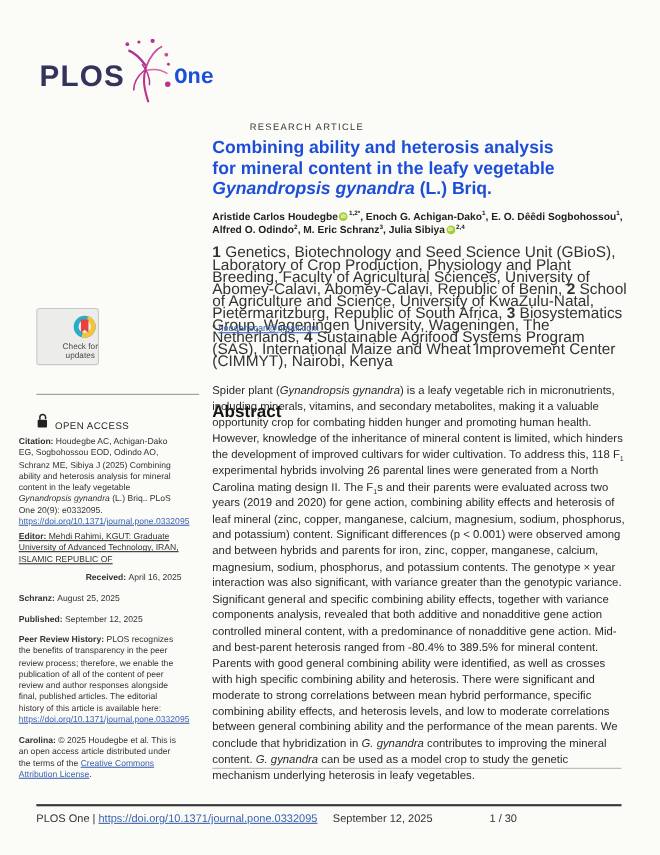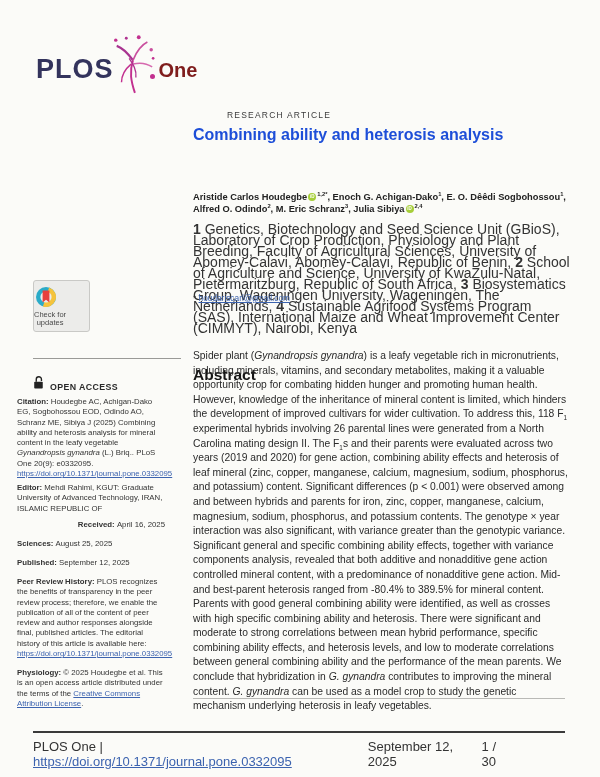--- a/index.html
+++ b/index.html
@@ -11,53 +11,53 @@
     -webkit-font-smoothing:antialiased;
     overflow:hidden;
   }
   .abs{position:absolute;}
 
   
   .logo{left:36px;top:44px;display:flex;align-items:center;height:50px;}
   .logo-plos{font-size:27px;font-weight:bold;color:#33335c;letter-spacing:1px;line-height:1;}
   .logo-splash{width:46px;height:62px;margin-left:-4px;margin-top:-6px;}
   .logo-dot{width:5px;height:5px;border-radius:50%;background:#c2308f;margin:14px 4px 0 -6px;}
-  .logo-one{font-size:20px;font-weight:bold;color:#7f1d1d;margin-top:2px;}
+  .logo-one{font-size:20px;font-weight:bold;color:#1d4ed8;margin-top:2px;font-family:Liberation Mono, monospace;}
 
   
   .kicker{left:193px;top:110px;font-size:8.5px;letter-spacing:1.2px;color:#3a3a3a;margin-left:34px;}
   .title{left:193px;top:126px;width:385px;font-size:16px;font-weight:bold;line-height:18.5px;color:#1d4ed8;}
   .authors{left:193px;top:191px;width:385px;font-size:9.3px;font-weight:bold;line-height:12px;color:#222;}
   .affiliations{left:193px;top:224px;width:382px;font-size:14px;line-height:11px;color:#333;}
   .email{left:193px;top:293px;font-size:8.3px;color:#333;}
   .abstract-heading{left:193px;top:322px;font-size:15.5px;font-weight:bold;color:#151515;margin-top:44px;}
   .abstract-body{left:193px;top:349px;width:377px;font-size:10.3px;line-height:14.6px;color:#2a2a2a;text-align:left;}
   .abstract-divider{left:193px;top:698px;width:372px;height:1px;background:#b9b9b6;}
 
   
   .check-badge{left:33px;top:280px;width:57px;height:52px;background:#ececea;border:1px solid #c9c9c6;border-radius:3px;
-    display:flex;flex-direction:column;align-items:flex-start;justify-content:center;box-sizing:border-box;cursor:pointer;}
+    display:flex;flex-direction:column;align-items:flex-end;justify-content:center;box-sizing:border-box;cursor:pointer;}
   .badge-icon{width:24px;height:24px;margin-bottom:2px;}
   .badge-text{font-size:7.5px;line-height:8.5px;color:#4a4a4a;text-align:center;}
   .sidebar-divider{left:33px;top:358px;width:148px;height:1px;background:#9a9a97;}
   .open-access{left:33px;top:372px;display:flex;align-items:center;gap:4px;}
   .lock-icon{width:13px;height:15px;}
-  .open-access-label{font-size:8.8px;font-weight:bold;letter-spacing:0.4px;color:#2a2a2a;margin-top:10px;}
+  .open-access-label{font-size:8.8px;font-weight:normal;letter-spacing:0.4px;color:#2a2a2a;margin-top:10px;}
   .side-block{left:17px;width:148px;font-size:7.8px;line-height:10.3px;color:#333;}
   .blk-citation{top:397px;}
-  .blk-editor{top:483px;}
+  .blk-editor{top:483px;text-decoration:underline;}
   .blk-received{top:520px;text-align:right;}
   .blk-accepted{top:539px;}
   .blk-published{top:558px;}
   .blk-peer{top:577px;}
   .blk-copyright{top:668px;}
 
   
   .footer-rule{left:33px;top:731px;width:532px;height:2px;background:#3a3a3a;}
-  .footer{left:33px;top:739px;width:480px;font-size:13px;color:#333;display:flex;align-items:baseline;}
+  .footer{left:33px;top:739px;width:437px;font-size:10px;color:#333;display:flex;align-items:baseline;}
   .footer-date{margin-left:14px;}
   .footer-page{margin-left:auto;}
 
   
   .seg-b{font-weight:bold;}
   .seg-i{font-style:italic;}
   .seg-sup{font-size:0.62em;vertical-align:super;line-height:0;}
   .seg-sub{font-size:0.62em;vertical-align:sub;line-height:0;}
   .seg-link{color:#3c63af;}
   .seg-u{text-decoration:underline;}
@@ -87,20 +87,22 @@
     <circle cx="45" cy="24" r="1.4" fill="#c2308f"></circle>
   </svg>
   <span class="logo-dot"></span>
   <span class="logo-one">One</span>
 </div>
 
 <div class="abs kicker">RESEARCH ARTICLE</div>
 
 <div class="abs title">
   <div><span>Combining ability and heterosis analysis</span></div>
+  <div><span>for mineral content in the leafy vegetable</span></div>
+  <div><span class="seg-i">Gynandropsis gynandra</span><span> (L.) Briq.</span></div>
 </div>
 
 <div class="abs authors"><span>Aristide Carlos Houdegbe</span><span class="orcid-icon">iD</span><span class="seg-sup">1,2*</span><span>, Enoch G. Achigan-Dako</span><span class="seg-sup">1</span><span>, E. O. Dêêdi Sogbohossou</span><span class="seg-sup">1</span><span>,</span><span> Alfred O. Odindo</span><span class="seg-sup">2</span><span>, M. Eric Schranz</span><span class="seg-sup">3</span><span>, Julia Sibiya</span><span class="orcid-icon">iD</span><span class="seg-sup">2,4</span></div>
 
 <div class="abs affiliations"><span class="seg-b">1 </span><span>Genetics, Biotechnology and Seed Science Unit (GBioS), Laboratory of Crop Production, Physiology and Plant Breeding, Faculty of Agricultural Sciences, University of Abomey-Calavi, Abomey-Calavi, Republic of Benin, </span><span class="seg-b">2 </span><span>School of Agriculture and Science, University of KwaZulu-Natal, Pietermaritzburg, Republic of South Africa, </span><span class="seg-b">3 </span><span>Biosystematics Group, Wageningen University, Wageningen, The Netherlands, </span><span class="seg-b">4 </span><span>Sustainable Agrifood Systems Program (SAS), International Maize and Wheat Improvement Center (CIMMYT), Nairobi, Kenya</span></div>
 
 <div class="abs email"><span>* </span><a class="seg-link seg-u">houdariscarl@gmail.com</a></div>
 
 <div class="abs abstract-heading">Abstract</div>
 <div class="abs abstract-body"><span>Spider plant (</span><span class="seg-i">Gynandropsis gynandra</span><span>) is a leafy vegetable rich in micronutrients, including minerals, vitamins, and secondary metabolites, making it a valuable opportunity crop for combating hidden hunger and promoting human health. However, knowledge of the inheritance of mineral content is limited, which hinders the development of improved cultivars for wider cultivation. To address this, 118 F</span><span class="seg-sub">1</span><span> experimental hybrids involving 26 parental lines were generated from a North Carolina mating design II. The F</span><span class="seg-sub">1</span><span>s and their parents were evaluated across two years (2019 and 2020) for gene action, combining ability effects and heterosis of leaf mineral (zinc, copper, manganese, calcium, magnesium, sodium, phosphorus, and potassium) content. Significant differences (p &lt; 0.001) were observed among and between hybrids and parents for iron, zinc, copper, manganese, calcium, magnesium, sodium, phosphorus, and potassium contents. The genotype × year interaction was also significant, with variance greater than the genotypic variance. Significant general and specific combining ability effects, together with variance components analysis, revealed that both additive and nonadditive gene action controlled mineral content, with a predominance of nonadditive gene action. Mid- and best-parent heterosis ranged from -80.4% to 389.5% for mineral content. Parents with good general combining ability were identified, as well as crosses with high specific combining ability and heterosis. There were significant and moderate to strong correlations between mean hybrid performance, specific combining ability effects, and heterosis levels, and low to moderate correlations between general combining ability and the performance of the mean parents. We conclude that hybridization in </span><span class="seg-i">G. gynandra</span><span> contributes to improving the mineral content. </span><span class="seg-i">G. gynandra</span><span> can be used as a model crop to study the genetic mechanism underlying heterosis in leafy vegetables.</span></div>
@@ -125,23 +127,23 @@
   <svg class="lock-icon" viewBox="0 0 16 18">
     <path d="M4 8 V5.2 a3.2 3.2 0 0 1 6.4 0 V7" stroke="#222" stroke-width="1.7" fill="none"></path>
     <rect x="1.5" y="8" width="10.5" height="8.5" rx="1" fill="#222"></rect>
   </svg>
   <span class="open-access-label">OPEN ACCESS</span>
 </div>
 
 <div class="abs side-block blk-citation"><span class="seg-b">Citation: </span><span>Houdegbe AC, Achigan-Dako EG, Sogbohossou EOD, Odindo AO, Schranz ME, Sibiya J (2025) Combining ability and heterosis analysis for mineral content in the leafy vegetable </span><span class="seg-i">Gynandropsis gynandra</span><span> (L.) Briq.. PLoS One 20(9): e0332095. </span><a class="seg-link seg-u">https://doi.org/10.1371/journal.pone.0332095</a></div>
 <div class="abs side-block blk-editor"><span class="seg-b">Editor: </span><span>Mehdi Rahimi, KGUT: Graduate University of Advanced Technology, IRAN, ISLAMIC REPUBLIC OF</span></div>
 <div class="abs side-block blk-received"><span class="seg-b">Received: </span><span>April 16, 2025</span></div>
-<div class="abs side-block blk-accepted"><span class="seg-b">Sciences: </span><span>August 25, 2025</span></div>
+<div class="abs side-block blk-accepted"><span class="seg-b">Schranz: </span><span>August 25, 2025</span></div>
 <div class="abs side-block blk-published"><span class="seg-b">Published: </span><span>September 12, 2025</span></div>
 <div class="abs side-block blk-peer"><span class="seg-b">Peer Review History: </span><span>PLOS recognizes the benefits of transparency in the peer review process; therefore, we enable the publication of all of the content of peer review and author responses alongside final, published articles. The editorial history of this article is available here: </span><a class="seg-link seg-u">https://doi.org/10.1371/journal.pone.0332095</a></div>
-<div class="abs side-block blk-copyright"><span class="seg-b">Physiology: </span><span>© 2025 Houdegbe et al. This is an open access article distributed under the terms of the </span><a class="seg-link seg-u">Creative Commons Attribution License</a><span>.</span></div>
+<div class="abs side-block blk-copyright"><span class="seg-b">Carolina: </span><span>© 2025 Houdegbe et al. This is an open access article distributed under the terms of the </span><a class="seg-link seg-u">Creative Commons Attribution License</a><span>.</span></div>
 
 <div class="abs footer-rule"></div>
 <div class="abs footer">
   <span><span>PLOS One | </span><a class="seg-link seg-u">https://doi.org/10.1371/journal.pone.0332095</a></span>
   <span class="footer-date">September 12, 2025</span>
   <span class="footer-page">1 / 30</span>
 </div>
 
 </body></html>

